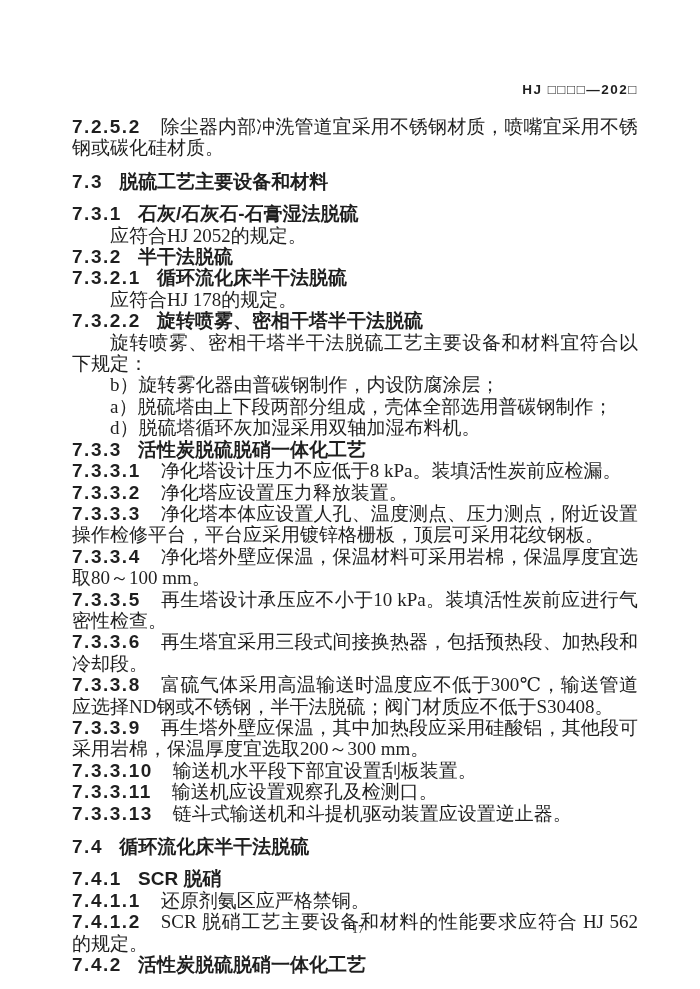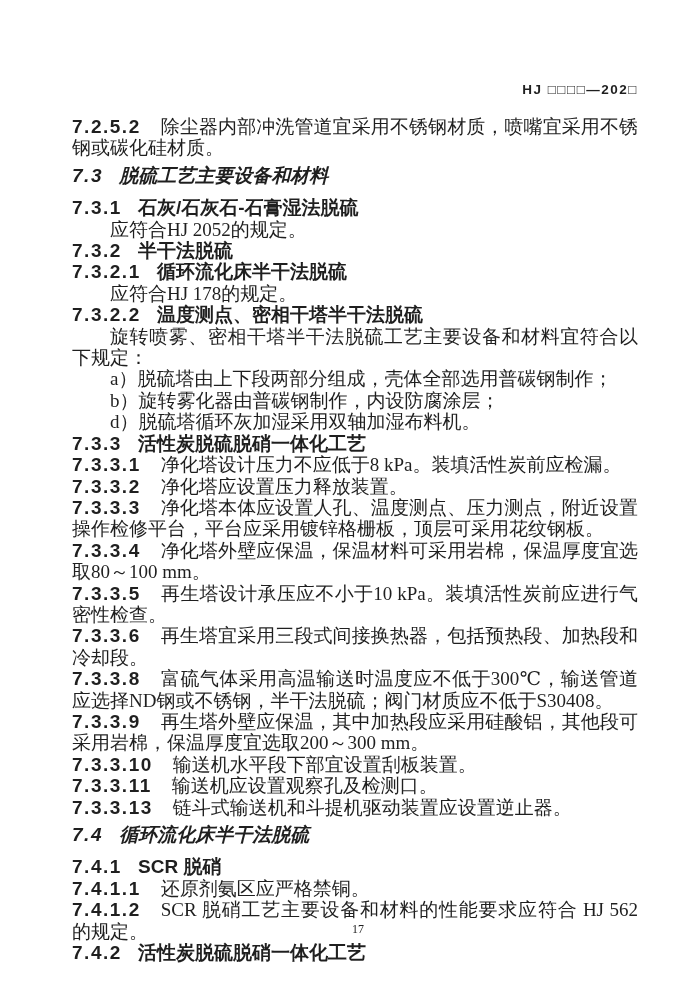--- a/index.html
+++ b/index.html
@@ -39,22 +39,21 @@
     margin: 0;
     font-size: 19px;
     line-height: 21.4px;
     text-align: justify;
   }
   .doc-body p.para,
   .doc-body p.item {
     text-indent: 2em;
   }
   .doc-body p.h1 {
-    margin: 6px 0 11px 0;
-    font-style: italic;
+    margin: 12px 0 11px 0;
   }
   .h1, .h2 {
     font-family: "Liberation Sans", "DejaVu Sans", sans-serif;
     font-weight: bold;
   }
   .num {
     font-family: "Liberation Sans", "DejaVu Sans", sans-serif;
     font-weight: bold;
     letter-spacing: 0.08em;
     margin-right: 1.05em;
@@ -82,24 +81,24 @@
   </div>
 
   <main class="doc-body" id="doc-body">
       <p class="clause"><span class="num">7.2.5.2</span><span>除尘器内部冲洗管道宜采用不锈钢材质，喷嘴宜采用不锈钢或碳化硅材质。</span></p>
       <p class="h1"><span class="num">7.3</span><span>脱硫工艺主要设备和材料</span></p>
       <p class="h2"><span class="num">7.3.1</span><span>石灰/石灰石-石膏湿法脱硫</span></p>
       <p class="para"><span>应符合HJ 2052的规定。</span></p>
       <p class="h2"><span class="num">7.3.2</span><span>半干法脱硫</span></p>
       <p class="h2"><span class="num">7.3.2.1</span><span>循环流化床半干法脱硫</span></p>
       <p class="para"><span>应符合HJ 178的规定。</span></p>
-      <p class="h2"><span class="num">7.3.2.2</span><span>温度测点、密相干塔半干法脱硫</span></p>
+      <p class="h2"><span class="num">7.3.2.2</span><span>旋转喷雾、密相干塔半干法脱硫</span></p>
       <p class="para"><span>旋转喷雾、密相干塔半干法脱硫工艺主要设备和材料宜符合以下规定：</span></p>
+      <p class="item"><span>b）旋转雾化器由普碳钢制作，内设防腐涂层；</span></p>
       <p class="item"><span>a）脱硫塔由上下段两部分组成，壳体全部选用普碳钢制作；</span></p>
-      <p class="item"><span>b）旋转雾化器由普碳钢制作，内设防腐涂层；</span></p>
       <p class="item"><span>d）脱硫塔循环灰加湿采用双轴加湿布料机。</span></p>
       <p class="h2"><span class="num">7.3.3</span><span>活性炭脱硫脱硝一体化工艺</span></p>
       <p class="clause"><span class="num">7.3.3.1</span><span>净化塔设计压力不应低于8 kPa。装填活性炭前应检漏。</span></p>
       <p class="clause"><span class="num">7.3.3.2</span><span>净化塔应设置压力释放装置。</span></p>
       <p class="clause"><span class="num">7.3.3.3</span><span>净化塔本体应设置人孔、温度测点、压力测点，附近设置操作检修平台，平台应采用镀锌格栅板，顶层可采用花纹钢板。</span></p>
       <p class="clause"><span class="num">7.3.3.4</span><span>净化塔外壁应保温，保温材料可采用岩棉，保温厚度宜选取80～100 mm。</span></p>
       <p class="clause"><span class="num">7.3.3.5</span><span>再生塔设计承压应不小于10 kPa。装填活性炭前应进行气密性检查。</span></p>
       <p class="clause"><span class="num">7.3.3.6</span><span>再生塔宜采用三段式间接换热器，包括预热段、加热段和冷却段。</span></p>
       <p class="clause"><span class="num">7.3.3.8</span><span>富硫气体采用高温输送时温度应不低于300℃，输送管道应选择ND钢或不锈钢，半干法脱硫；阀门材质应不低于S30408。</span></p>
       <p class="clause"><span class="num">7.3.3.9</span><span>再生塔外壁应保温，其中加热段应采用硅酸铝，其他段可采用岩棉，保温厚度宜选取200～300 mm。</span></p>

